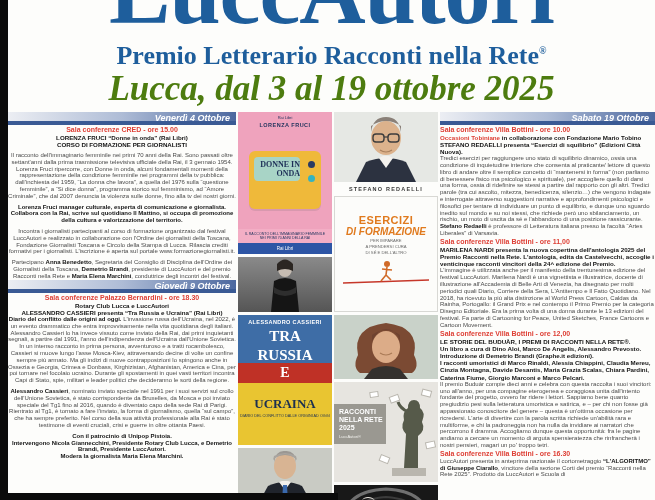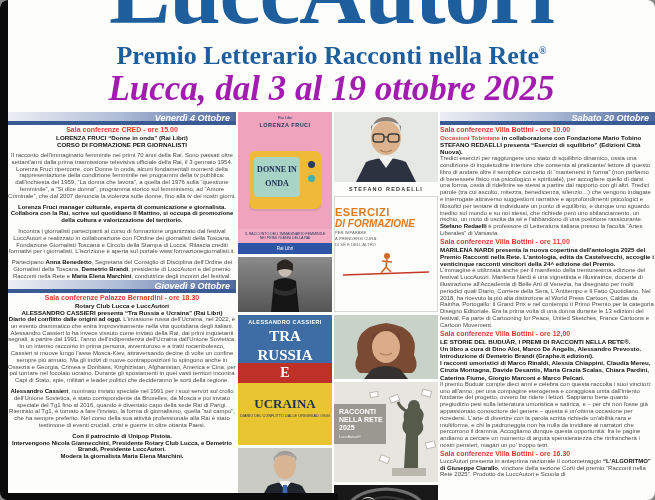--- a/index.html
+++ b/index.html
@@ -1,38 +1,38 @@
 <!DOCTYPE html>
 <html><head>
 <meta charset="utf-8">
 <style>
   html,body{margin:0;padding:0;background:#888;}
   .page{
     position:relative;width:655px;height:500px;margin:0 auto;
     background:#fdfdfb;overflow:hidden;
-    font-family:"Liberation Sans", sans-serif;color:#3a3a3a;border-radius:8px;
+    font-family:"Liberation Sans", sans-serif;color:#3a3a3a;
   }
   .edge-left{position:absolute;left:0;top:0;width:8px;height:500px;background:#0b0b0b;}
   .edge-bottom{position:absolute;left:0;bottom:0;width:338px;height:7px;background:#0b0b0b;}
   .content{position:absolute;left:8px;top:0;width:647px;height:500px;}
 
   
   .masthead{text-align:center;}
   .m-title-clip{height:36px;overflow:hidden;}
   .m-title{
     font-family:"Liberation Serif", serif;font-weight:bold;color:#1e5e9c;
     font-size:92px;line-height:92px;margin-top:-54px;letter-spacing:-1px;white-space:nowrap;
   }
   .m-sub{
     font-family:"Liberation Serif", serif;font-weight:bold;color:#1e5e9c;
     font-size:26px;line-height:27px;margin-top:1px;
   }
   .m-sub sup{font-size:10px;}
   .m-dates{
-    font-family:"Liberation Serif", serif;font-weight:bold;font-style:italic;color:#a21caf;
+    font-family:"Liberation Serif", serif;font-weight:bold;font-style:italic;color:#4d7c0f;
     font-size:35px;line-height:37px;margin-top:1px;
   }
 
   
   .cols{display:flex;gap:2px;margin-top:5px;height:392px;}
   .col-t1{width:228px;flex:none;}
   .col-a{width:94px;flex:none;display:flex;flex-direction:column;gap:3px;}
   .col-b{width:104px;flex:none;display:flex;flex-direction:column;gap:3px;}
   .col-t2{flex:1;min-width:0;}
 
@@ -58,40 +58,40 @@
   
   .tile{flex:none;overflow:hidden;position:relative;}
   svg{display:block;}
 
   
   .cov-donne{height:142px;background:#efa3bd;display:flex;flex-direction:column;}
   .cd-logo{font-size:4px;color:#23355e;text-align:center;padding-top:3px;}
   .cd-author{font-size:5.5px;font-weight:bold;color:#23355e;text-align:center;letter-spacing:.5px;padding:2px 0 3px;}
   .cd-tvwrap{flex:1;display:flex;align-items:center;justify-content:center;}
   .cd-tv{width:72px;height:58px;background:#efb93a;border-radius:6px;position:relative;box-shadow:0 2px 0 #d898ae;}
-  .cd-screen{position:absolute;left:5px;top:6px;width:46px;height:40px;background:#a8d4c6;border-radius:4px;
-    display:flex;align-items:center;justify-content:center;text-align:center;
-    font-family:"Liberation Serif", serif;font-weight:bold;color:#1d2e57;font-size:8px;line-height:14px;}
+  .cd-screen{position:absolute;left:5px;top:6px;width:46px;height:24px;background:#a8d4c6;border-radius:4px;
+    display:flex;align-items:center;justify-content:center;text-align:right;
+    font-family:"Liberation Serif", serif;font-weight:bold;color:#1d2e57;font-size:8px;line-height:9px;}
   .cd-knob{position:absolute;right:6px;width:7px;height:7px;border-radius:50%;background:#2a3b63;}
   .cd-k1{top:10px;} .cd-k2{top:24px;background:#34b3c0;}
   .cd-tag{font-size:3.6px;color:#23355e;text-align:center;padding:3px 6px;background:#f3aec5;}
   .cd-pub{height:11px;background:#2d55a5;color:#fff;font-size:4.5px;text-align:center;line-height:11px;}
 
   
   .cov-russia{height:130px;display:flex;flex-direction:column;text-align:center;}
   .cr-blue{background:#3e6da6;color:#fff;padding-top:4px;}
   .cr-author{font-size:5.5px;font-weight:bold;letter-spacing:.4px;}
   .cr-t1{font-family:"Liberation Serif", serif;font-weight:bold;font-size:15px;line-height:16px;margin-top:3px;}
   .cr-red{background:#bf3126;color:#fff;font-family:"Liberation Serif", serif;font-weight:bold;font-size:14px;line-height:20px;height:20px;}
   .cr-yellow{background:#e9c531;color:#1c3050;flex:1;padding-top:14px;}
   .cr-t4{font-family:"Liberation Serif", serif;font-weight:bold;font-size:13px;line-height:14px;}
   .cr-sub{font-size:3.8px;margin-top:3px;color:#203455;}
 
   
-  .cov-squil{height:116px;background:#fcfcfa;border:1px solid #d8d8d4;box-sizing:border-box;padding-top:10px;}
+  .cov-squil{height:116px;background:#fcfcfa;border:1px solid #d8d8d4;box-sizing:border-box;text-align:center;padding-top:18px;}
   .cs-t1{color:#e07a1e;font-weight:bold;font-size:11px;line-height:11px;letter-spacing:.5px;}
   .cs-t2{color:#e07a1e;font-weight:bold;font-style:italic;font-size:10px;line-height:11px;}
   .cs-s{font-size:4.2px;color:#6a6a6a;line-height:5.4px;margin-top:1px;}
 
   
   .cov-rete{height:100px;background:#e7e5e0;}
   .rt-band{position:absolute;left:0;top:22px;width:52px;height:40px;background:#9a9891;display:flex;flex-direction:column;justify-content:center;padding-left:5px;box-sizing:border-box;}
   .rt-title{color:#fff;font-weight:bold;font-size:7px;line-height:8px;}
   .rt-brand{color:#f2f2ee;font-size:4px;margin-top:2px;}
 
@@ -274,21 +274,21 @@
             <ellipse cx="34" cy="26" rx="9" ry="10" fill="#cfc7bd"></ellipse>
             <path d="M25 22 Q27 12 34 12 Q42 12 43 22 L43 17 Q34 9 25 17 Z" fill="#e9e5df"></path>
             <rect x="27" y="22" width="7" height="5" rx="2" fill="none" stroke="#111" stroke-width="1.2"></rect>
             <rect x="36" y="22" width="7" height="5" rx="2" fill="none" stroke="#111" stroke-width="1.2"></rect>
             <path d="M16 34 L22 30 Q34 36 46 30 L52 34 Z" fill="#2a2a2a"></path>
           </svg>
         </div>
       </div>
 
       <div class="col-t2">
-        <div class="daybar">Sabato 20 Ottobre</div>
+        <div class="daybar">Sabato 19 Ottobre</div>
 
         <div class="sec">
           <div class="venue">Sala conferenze Villa Bottini - ore 10.00</div>
           <div class="hline"><span class="seg-r">Occasioni Tobiniane</span><span class="seg-b"> in collaborazione con  Fondazione Mario Tobino</span></div>
           <div class="hline">STEFANO REDAELLI  presenta  “Esercizi di squilibrio” (Edizioni Città Nuova).</div>
           <div class="para">Tredici esercizi per raggiungere uno stato di squilibrio dinamico, ossia una condizione di inquietudine interiore che consenta al praticante/ lettore di questo libro di andare oltre il semplice concetto di “mantenersi in forma” (non parliamo di benessere fisico ma psicologico e spirituale), per accogliere quello di darsi una forma, ossia di ridefinire se stessi a partire dal rapporto con gli altri. Tredici parole (tra cui ascolto, mitezza, benedicenza, silenzio…) che vengono indagate e interrogate attraverso suggestioni narrative e approfondimenti psicologici e filosofici per tentare di individuare un punto di equilibrio, e dunque uno sguardo inedito sul mondo e su noi stessi, che richiede però uno sbilanciamento, un rischio, un moto di uscita da sé e l'abbandono di una posizione rassicurante.</div>
           <div class="para"><span class="seg-b">Stefano Redaelli</span><span class="seg-n"> è professore di Letteratura italiana presso la facoltà “Artes Liberales” di Varsavia.</span></div>
         </div>
 
         <div class="sec">

